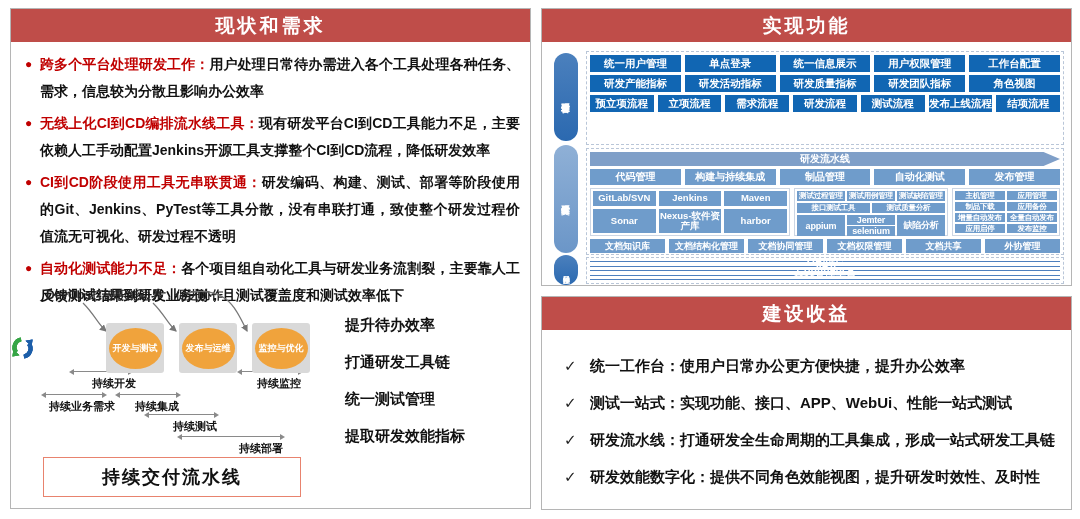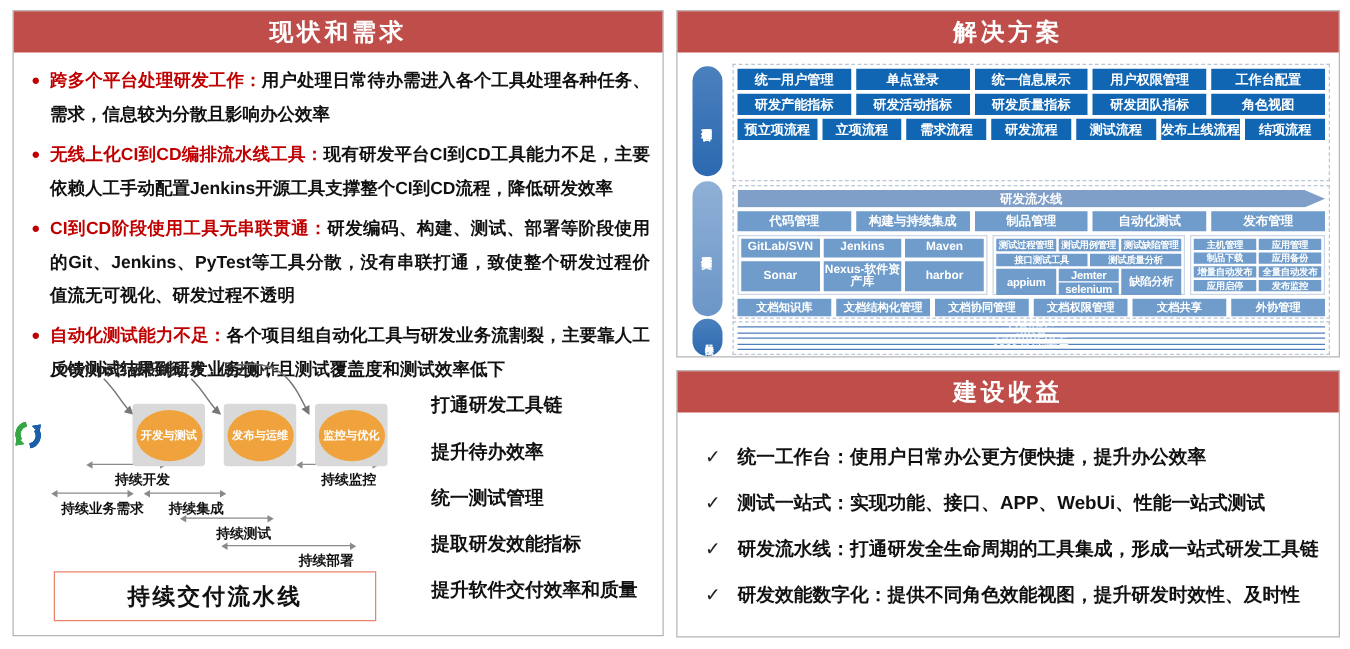--- a/index.html
+++ b/index.html
@@ -155,30 +155,29 @@
     <div class="spanlabel" style="left:106px;top:118px;width:62px">持续集成</div>
     <div class="spanline" style="left:135px;top:133px;width:71px"></div>
     <div class="spanlabel" style="left:135px;top:138px;width:71px">持续测试</div>
     <div class="spanline" style="left:168px;top:155px;width:104px"></div>
     <div class="spanlabel" style="left:168px;top:160px;width:104px">持续部署</div>
 
     <div id="pipeline-box">持续交付流水线</div>
   </div>
 
   <div id="outcomes">
+      <div class="outcome">提升待办效率</div>
       <div class="outcome">打通研发工具链</div>
-      <div class="outcome">提升待办效率</div>
       <div class="outcome">统一测试管理</div>
       <div class="outcome">提取研发效能指标</div>
-      <div class="outcome">提升软件交付效率和质量</div>
     </div>
 </div>
 
 <div class="panel" id="solution-panel">
-  <div class="panel-header">解决方案</div>
+  <div class="panel-header">实现功能</div>
 
   <div class="pill" id="pill-1">研发管理工作台</div>
   <div class="pill" id="pill-2">研发交付工具链</div>
   <div class="pill" id="pill-3">外部接口</div>
 
   <div class="band" id="band-workbench">
     <div class="brow">
         <div class="cell cell-dark">统一用户管理</div>
         <div class="cell cell-dark">单点登录</div>
         <div class="cell cell-dark">统一信息展示</div>

